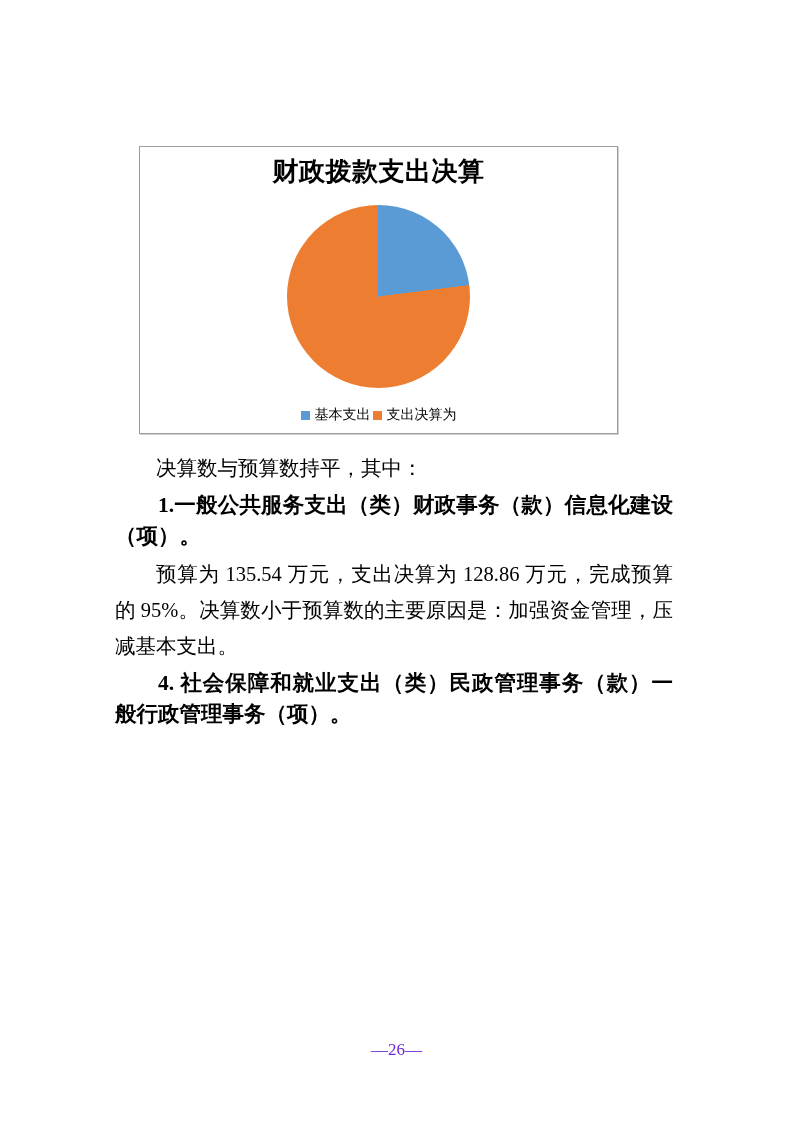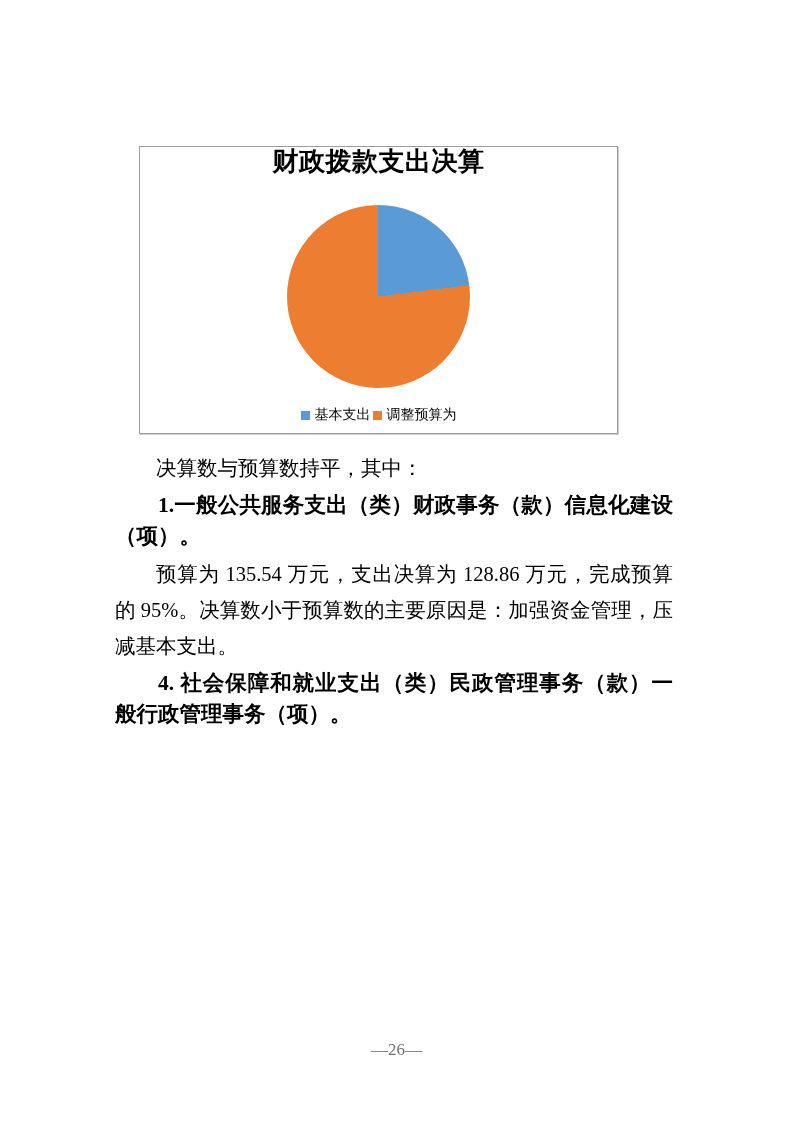--- a/index.html
+++ b/index.html
@@ -16,21 +16,21 @@
   
   .chart-box {
     position: absolute;
     left: 139px; top: 146px;
     width: 477px; height: 286px;
     background: #ffffff;
     border: 1px solid #9d9d9d;
     box-shadow: 1px 1px 0 #cfcfcf;
   }
   .chart-title {
-    margin: 0 0 0 0;
+    margin: 10px 0 0 0;
     text-align: center;
     font-size: 26px;
     line-height: 30px;
     font-weight: bold;
     letter-spacing: 0.5px;
   }
   .pie {
     position: absolute;
     left: 147px; top: 58px;
     width: 183px; height: 183px;
@@ -62,41 +62,41 @@
   }
   .para.normal { font-size: 20.5px; line-height: 36px; }
   .para.bold   { font-size: 21.5px; line-height: 31px; font-weight: bold; }
 
   
   .page-number {
     position: absolute;
     left: 0; right: 0; top: 1040px;
     text-align: center;
     font-size: 17px;
-    color: #737373;
+    color: #6d28d9;
   }
 </style>
 </head>
 <body>
 
 <div class="page">
 
   <section class="chart-box">
     <h2 class="chart-title">财政拨款支出决算</h2>
 
     <div class="pie" style="background: conic-gradient(rgb(91, 155, 213) 0deg, rgb(91, 155, 213) 82.8deg, rgb(237, 125, 49) 82.8deg, rgb(237, 125, 49) 360deg);"></div>
 
     <div class="legend">
       <span class="legend-item">
         <span class="legend-swatch" style="background: rgb(91, 155, 213);"></span>
         <span class="legend-label">基本支出</span>
       </span>
       <span class="legend-item">
         <span class="legend-swatch" style="background: rgb(237, 125, 49);"></span>
-        <span class="legend-label">调整预算为</span>
+        <span class="legend-label">支出决算为</span>
       </span>
     </div>
   </section>
 
   <section class="text-block">
     <p class="para normal">决算数与预算数持平，其中：</p>
     <p class="para bold">1.一般公共服务支出（类）财政事务（款）信息化建设（项）。</p>
     <p class="para normal">预算为 135.54 万元，支出决算为 128.86 万元，完成预算的 95%。决算数小于预算数的主要原因是：加强资金管理，压减基本支出。</p>
     <p class="para bold">4. 社会保障和就业支出（类）民政管理事务（款）一般行政管理事务（项）。</p>
   </section>

